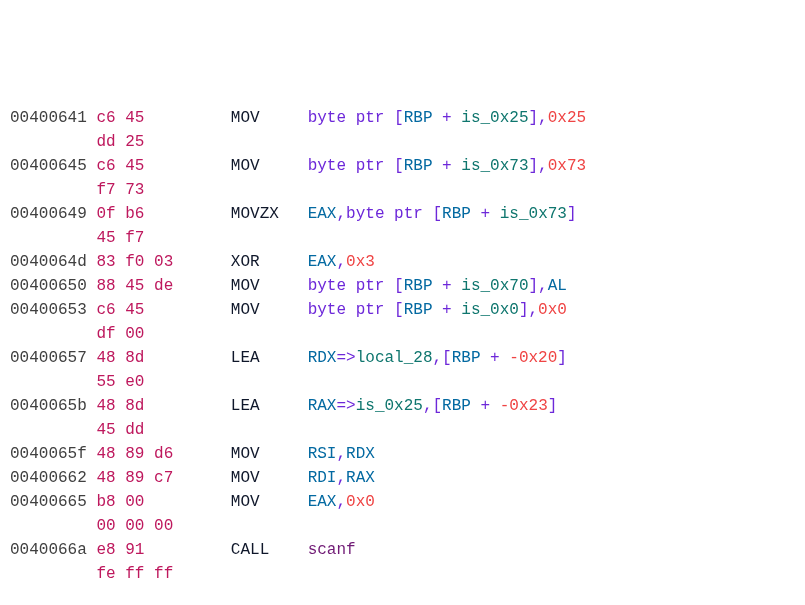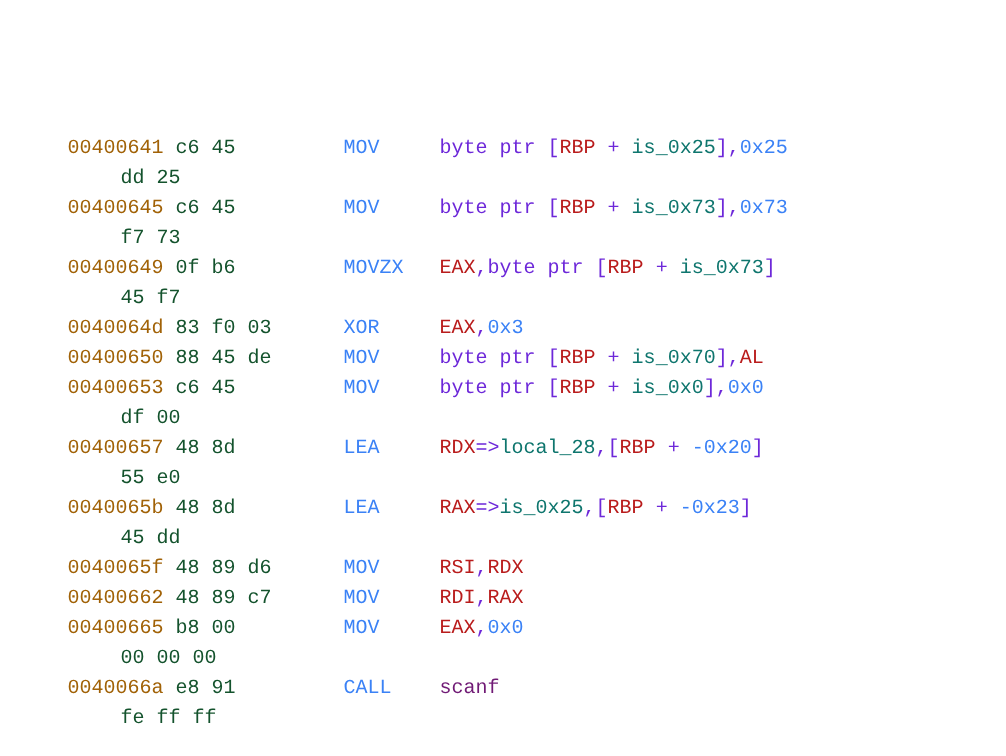--- a/index.html
+++ b/index.html
@@ -4,26 +4,26 @@
   <style>
     * { margin: 0; padding: 0; box-sizing: border-box; }
     body {
       font-family: 'Consolas', 'Monaco', 'Courier New', monospace;
       font-size: 16px;
       background: #ffffff;
       padding: 10px;
       white-space: pre;
       line-height: 1.5;
     }
-    .addr { color: #a16207; margin-left: 44px; }
-    .bytes { color: #14532d; margin-top: 34px; }
-    .mnemonic { color: #3b82f6; }
-    .reg { color: #b91c1c; }
+    .addr { color: #404040; }
+    .bytes { color: #be185d; margin-top: 34px; }
+    .mnemonic { color: #0f172a; }
+    .reg { color: #0369a1; }
     .var { color: #0f766e; }
-    .num { color: #3b82f6; }
+    .num { color: #ef4444; }
     .black { color: #6d28d9; }
     .func { color: #701a75; }
     .line { display: block; }
   </style>
 </head>
 <body>
 
 
 
 <div id="disassembly-listing"><div class="line"><span class="addr">00400641</span> <span class="bytes">c6 45         </span><span class="mnemonic">MOV     </span><span><span class="black">byte ptr [</span><span class="reg">RBP</span><span class="black"> + </span><span class="var">is_0x25</span><span class="black">],</span><span class="num">0x25</span></span></div><div class="line"><span>         </span><span class="bytes">dd 25</span></div><div class="line"><span class="addr">00400645</span> <span class="bytes">c6 45         </span><span class="mnemonic">MOV     </span><span><span class="black">byte ptr [</span><span class="reg">RBP</span><span class="black"> + </span><span class="var">is_0x73</span><span class="black">],</span><span class="num">0x73</span></span></div><div class="line"><span>         </span><span class="bytes">f7 73</span></div><div class="line"><span class="addr">00400649</span> <span class="bytes">0f b6         </span><span class="mnemonic">MOVZX   </span><span><span class="reg">EAX</span><span class="black">,byte ptr [</span><span class="reg">RBP</span><span class="black"> + </span><span class="var">is_0x73</span><span class="black">]</span></span></div><div class="line"><span>         </span><span class="bytes">45 f7</span></div><div class="line"><span class="addr">0040064d</span> <span class="bytes">83 f0 03      </span><span class="mnemonic">XOR     </span><span><span class="reg">EAX</span><span class="black">,</span><span class="num">0x3</span></span></div><div class="line"><span class="addr">00400650</span> <span class="bytes">88 45 de      </span><span class="mnemonic">MOV     </span><span><span class="black">byte ptr [</span><span class="reg">RBP</span><span class="black"> + </span><span class="var">is_0x70</span><span class="black">],</span><span class="reg">AL</span></span></div><div class="line"><span class="addr">00400653</span> <span class="bytes">c6 45         </span><span class="mnemonic">MOV     </span><span><span class="black">byte ptr [</span><span class="reg">RBP</span><span class="black"> + </span><span class="var">is_0x0</span><span class="black">],</span><span class="num">0x0</span></span></div><div class="line"><span>         </span><span class="bytes">df 00</span></div><div class="line"><span class="addr">00400657</span> <span class="bytes">48 8d         </span><span class="mnemonic">LEA     </span><span><span class="reg">RDX</span><span class="black">=&gt;</span><span class="var">local_28</span><span class="black">,[</span><span class="reg">RBP</span><span class="black"> + </span><span class="num">-0x20</span><span class="black">]</span></span></div><div class="line"><span>         </span><span class="bytes">55 e0</span></div><div class="line"><span class="addr">0040065b</span> <span class="bytes">48 8d         </span><span class="mnemonic">LEA     </span><span><span class="reg">RAX</span><span class="black">=&gt;</span><span class="var">is_0x25</span><span class="black">,[</span><span class="reg">RBP</span><span class="black"> + </span><span class="num">-0x23</span><span class="black">]</span></span></div><div class="line"><span>         </span><span class="bytes">45 dd</span></div><div class="line"><span class="addr">0040065f</span> <span class="bytes">48 89 d6      </span><span class="mnemonic">MOV     </span><span><span class="reg">RSI</span><span class="black">,</span><span class="reg">RDX</span></span></div><div class="line"><span class="addr">00400662</span> <span class="bytes">48 89 c7      </span><span class="mnemonic">MOV     </span><span><span class="reg">RDI</span><span class="black">,</span><span class="reg">RAX</span></span></div><div class="line"><span class="addr">00400665</span> <span class="bytes">b8 00         </span><span class="mnemonic">MOV     </span><span><span class="reg">EAX</span><span class="black">,</span><span class="num">0x0</span></span></div><div class="line"><span>         </span><span class="bytes">00 00 00</span></div><div class="line"><span class="addr">0040066a</span> <span class="bytes">e8 91         </span><span class="mnemonic">CALL    </span><span><span class="func">scanf</span></span></div><div class="line"><span>         </span><span class="bytes">fe ff ff</span></div></div>

